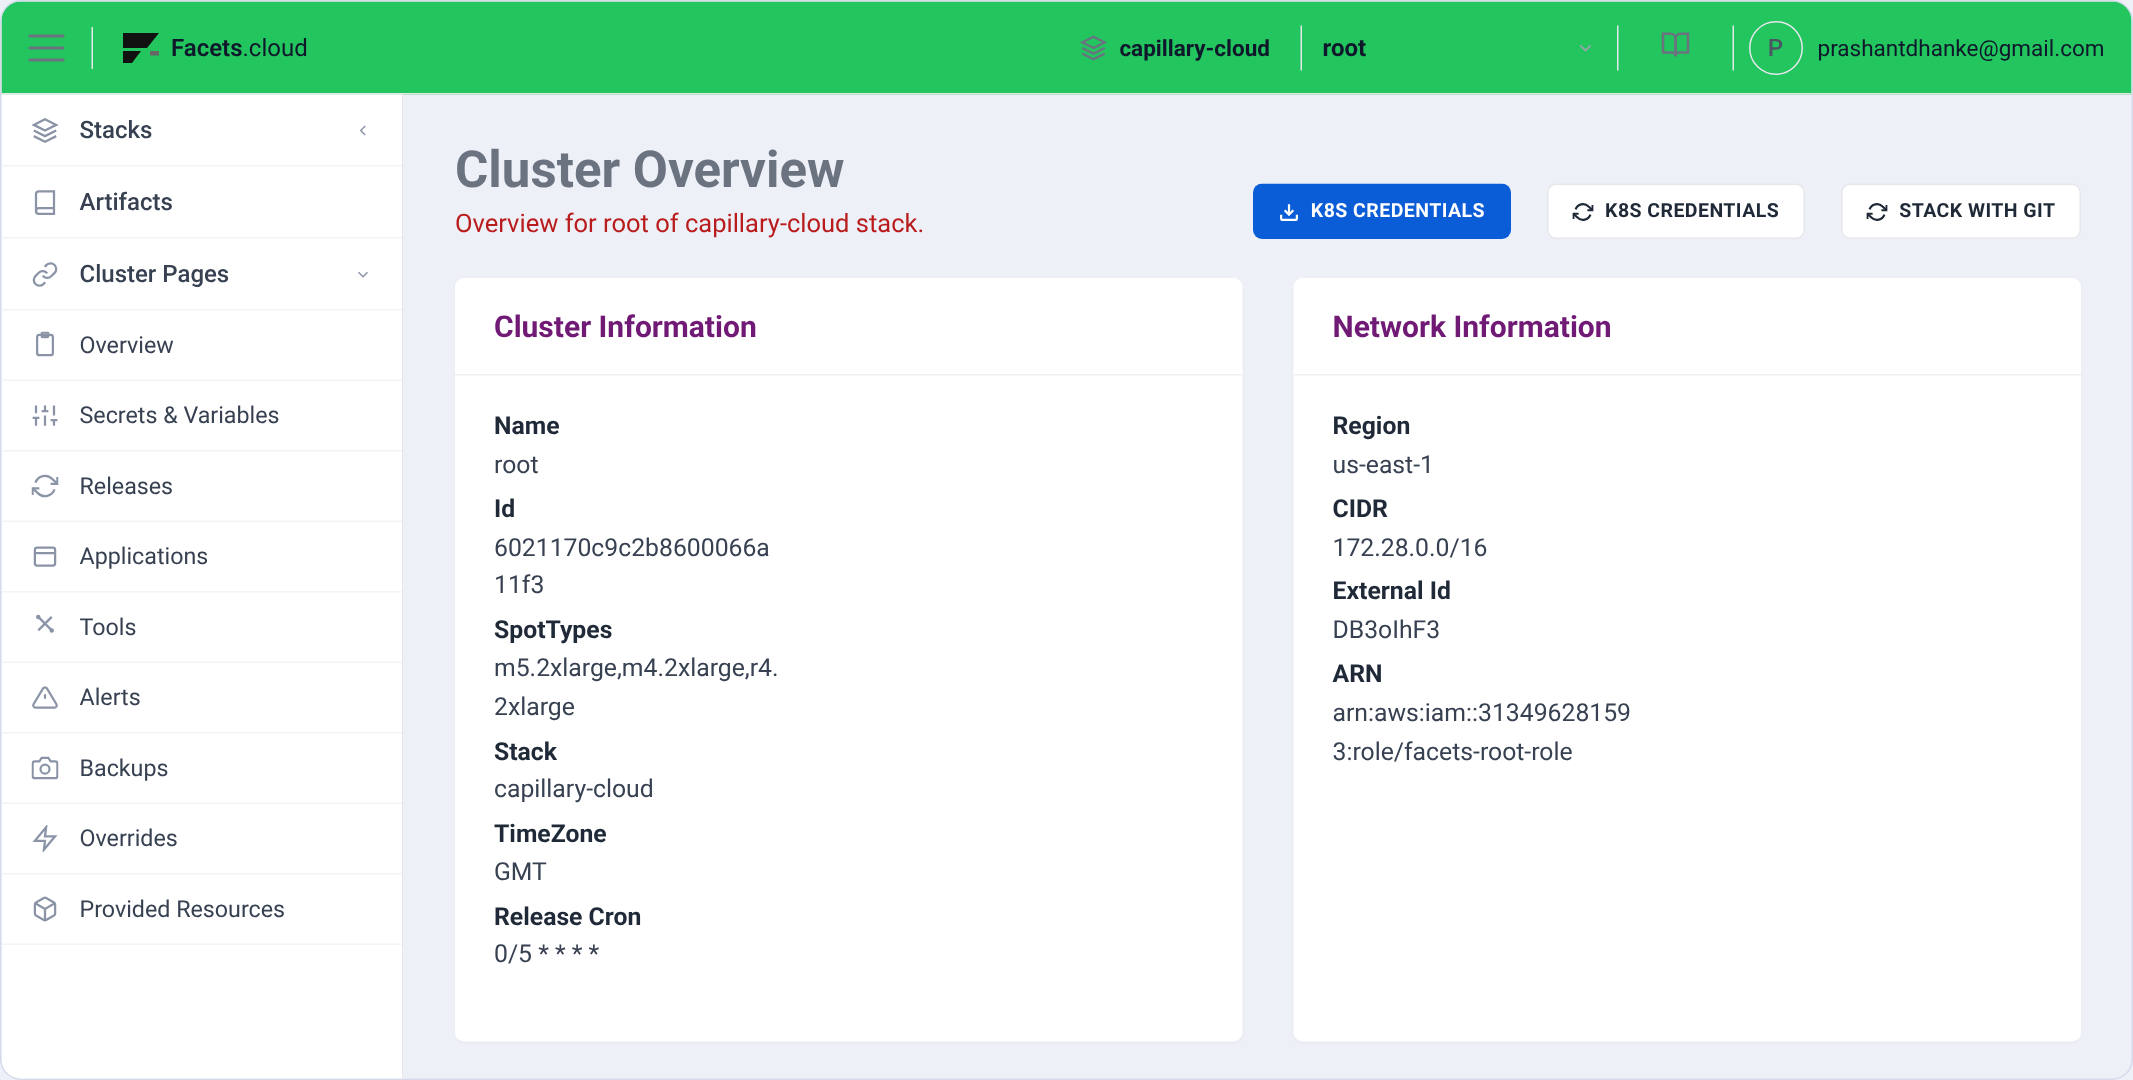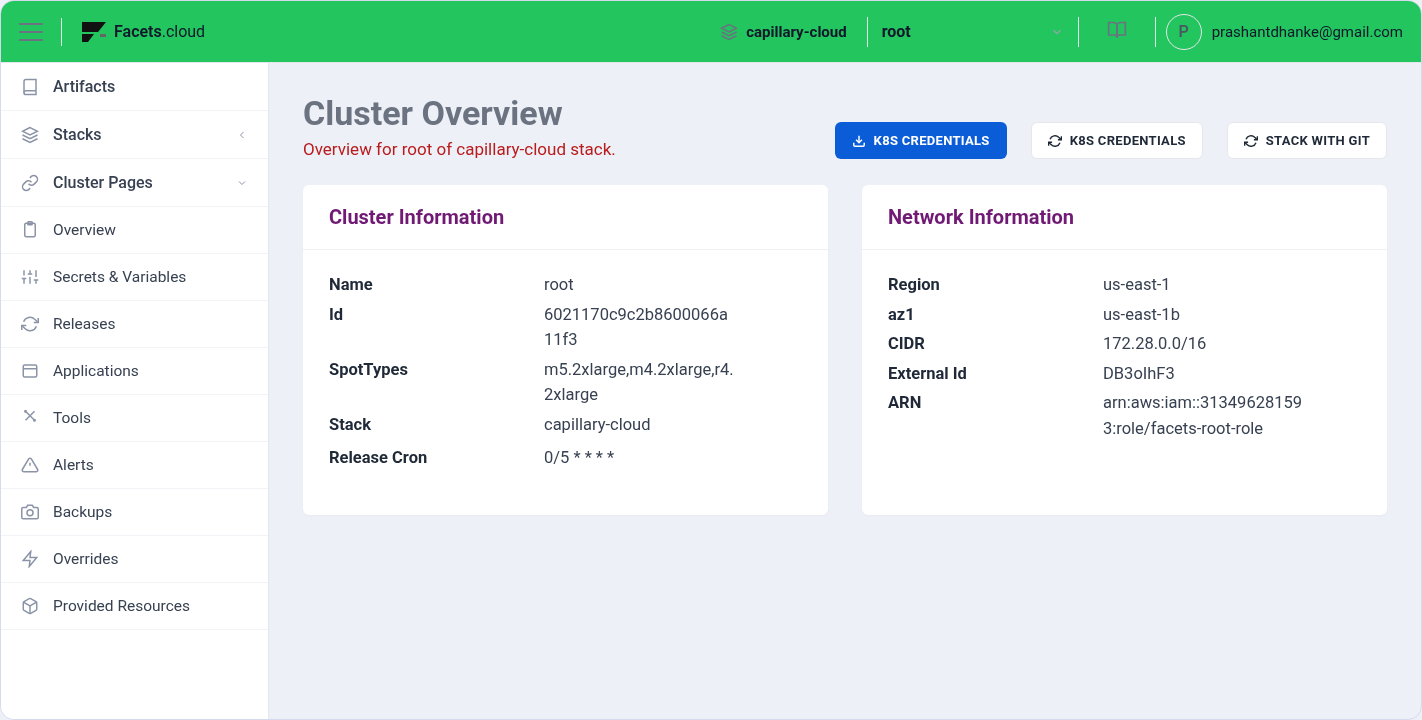--- a/index.html
+++ b/index.html
@@ -58,21 +58,21 @@
 .button-row { display:flex; gap:24px; margin-top:6px;}
 .btn { display:flex; align-items:center; gap:8px; padding:10px 16px; border-radius:6px; font-size:13px; font-weight:700; letter-spacing:0.3px; cursor:pointer; border:1px solid transparent;}
 .btn.primary { background:#0b5cd7; color:#fff;}
 .btn.outline { background:#fff; color:#1f2937; border:1px solid #e5e7eb;}
 .btn svg { width:14px; height:14px;}
 
 .cards { display:flex; gap:34px; }
 .card { background:#fff; border-radius:6px; flex:1; box-shadow: 0 1px 2px rgba(0,0,0,0.03);}
 .card-head { padding:20px 26px; border-bottom:1px solid #eef0f4; font-size:20px; font-weight:700; color:#701a75;}
 .card-body { padding:22px 26px 40px;}
-.kv-row { display:flex; margin-bottom:4px; font-size:16.5px; line-height:1.55;}
+.kv-row { display:flex; margin-bottom:4px; font-size:16.5px; line-height:1.55;flex-direction:column;}
 .kv-key { width:215px; font-weight:700; color:#1f2937;}
 .kv-val { flex:1; color:#374151; word-break:break-word; max-width:190px;}
 .card.network .kv-val { max-width: 200px; }
 </style>
 </head>
 <body>
 
 <div class="topbar">
   <div class="hamburger">
     <span></span>
@@ -118,38 +118,38 @@
     <span>P</span>
   </div>
   <div class="email">prashantdhanke@gmail.com</div>
 </div>
 
 <div class="layout">
   <div class="sidebar">
     <div class="nav-item">
       <div class="left">
         <svg width="18" height="18" viewBox="0 0 24 24" fill="none" stroke="currentColor" stroke-width="2">
-            <path d="M4 19.5A2.5 2.5 0 0 1 6.5 17H20"></path>
-            <path d="M6.5 2H20v20H6.5A2.5 2.5 0 0 1 4 19.5v-15A2.5 2.5 0 0 1 6.5 2z"></path>
-          </svg>
-        <span>Artifacts</span>
-      </div>
-    </div>
-    <div class="nav-item">
-      <div class="left">
-        <svg width="18" height="18" viewBox="0 0 24 24" fill="none" stroke="currentColor" stroke-width="2">
             <polygon points="12 2 2 7 12 12 22 7 12 2"></polygon>
             <polyline points="2 17 12 22 22 17"></polyline>
             <polyline points="2 12 12 17 22 12"></polyline>
           </svg>
         <span>Stacks</span>
       </div>
       <svg width="12" height="12" viewBox="0 0 24 24" fill="none" stroke="currentColor" stroke-width="2">
           <polyline points="15 18 9 12 15 6"></polyline>
         </svg>
+    </div>
+    <div class="nav-item">
+      <div class="left">
+        <svg width="18" height="18" viewBox="0 0 24 24" fill="none" stroke="currentColor" stroke-width="2">
+            <path d="M4 19.5A2.5 2.5 0 0 1 6.5 17H20"></path>
+            <path d="M6.5 2H20v20H6.5A2.5 2.5 0 0 1 4 19.5v-15A2.5 2.5 0 0 1 6.5 2z"></path>
+          </svg>
+        <span>Artifacts</span>
+      </div>
     </div>
     <div class="nav-item">
       <div class="left">
         <svg width="18" height="18" viewBox="0 0 24 24" fill="none" stroke="currentColor" stroke-width="2">
             <path d="M10 13a5 5 0 0 0 7.54.54l3-3a5 5 0 0 0-7.07-7.07l-1.72 1.71"></path>
             <path d="M14 11a5 5 0 0 0-7.54-.54l-3 3a5 5 0 0 0 7.07 7.07l1.71-1.71"></path>
           </svg>
         <span>Cluster Pages</span>
       </div>
       <svg width="12" height="12" viewBox="0 0 24 24" fill="none" stroke="currentColor" stroke-width="2">
@@ -280,40 +280,38 @@
             </div>
           <div class="kv-row">
               <div class="kv-key">SpotTypes</div>
               <div class="kv-val">m5.2xlarge,m4.2xlarge,r4.2xlarge</div>
             </div>
           <div class="kv-row">
               <div class="kv-key">Stack</div>
               <div class="kv-val">capillary-cloud</div>
             </div>
           <div class="kv-row">
+              <div class="kv-key">TimeZone</div>
+              <div class="kv-val">GMT</div>
             </div>
           <div class="kv-row">
               <div class="kv-key">Release Cron</div>
               <div class="kv-val">0/5 * * * *</div>
             </div>
         </div>
       </div>
 
       <div class="card network">
         <div class="card-head">Network Information</div>
         <div class="card-body">
           <div class="kv-row">
               <div class="kv-key">Region</div>
               <div class="kv-val">us-east-1</div>
             </div>
           <div class="kv-row">
-              <div class="kv-key">az1</div>
-              <div class="kv-val">us-east-1b</div>
-            </div>
-          <div class="kv-row">
               <div class="kv-key">CIDR</div>
               <div class="kv-val">172.28.0.0/16</div>
             </div>
           <div class="kv-row">
               <div class="kv-key">External Id</div>
               <div class="kv-val">DB3oIhF3</div>
             </div>
           <div class="kv-row">
               <div class="kv-key">ARN</div>
               <div class="kv-val">arn:aws:iam::313496281593:role/facets-root-role</div>

